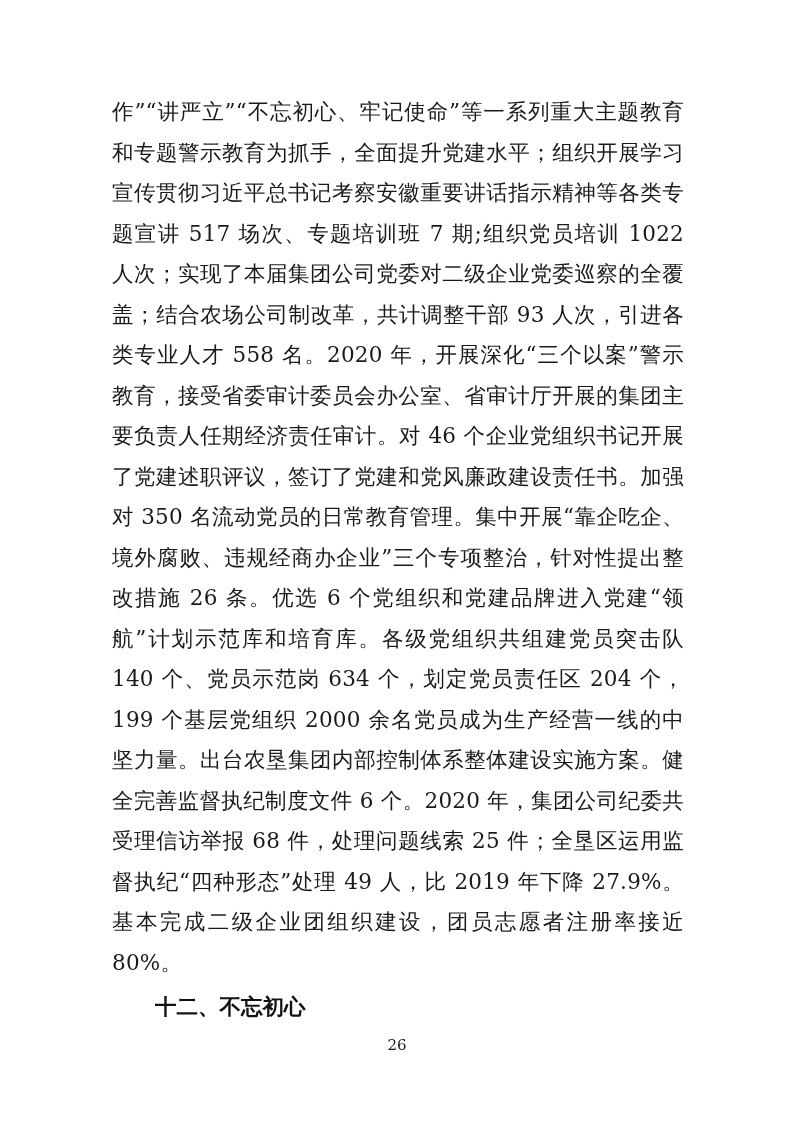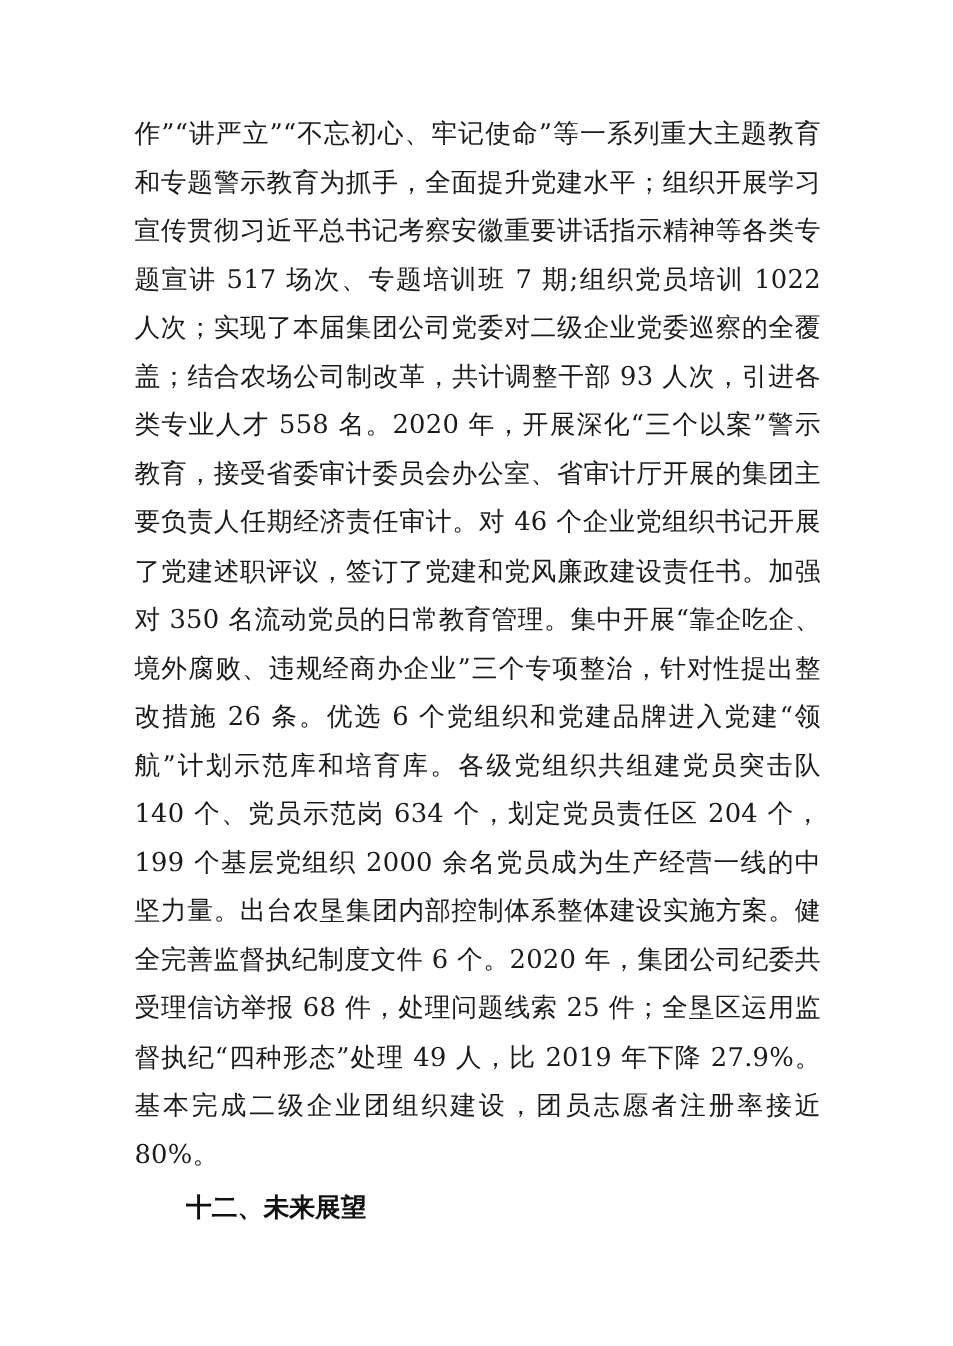--- a/index.html
+++ b/index.html
@@ -70,17 +70,18 @@
 </head>
 <body>
 
 <div class="page">
   <div class="content">
 
     <p class="para first-block">作”“讲严立”“不忘初心、牢记使命”等一系列重大主题教育和专题警示教育为抓手，全面提升党建水平；组织开展学习宣传贯彻习近平总书记考察安徽重要讲话指示精神等各类专题宣讲 517 场次、专题培训班 7 期;组织党员培训 1022 人次；实现了本届集团公司党委对二级企业党委巡察的全覆盖；结合农场公司制改革，共计调整干部 93 人次，引进各类专业人才 558 名。2020 年，开展深化“三个以案”警示教育，接受省委审计委员会办公室、省审计厅开展的集团主要负责人任期经济责任审计。对 46 个企业党组织书记开展了党建述职评议，签订了党建和党风廉政建设责任书。加强对 350 名流动党员的日常教育管理。集中开展“靠企吃企、境外腐败、违规经商办企业”三个专项整治，针对性提出整改措施 26 条。优选 6 个党组织和党建品牌进入党建“领航”计划示范库和培育库。各级党组织共组建党员突击队 140 个、党员示范岗 634 个，划定党员责任区 204 个，199 个基层党组织 2000 余名党员成为生产经营一线的中坚力量。出台农垦集团内部控制体系整体建设实施方案。健全完善监督执纪制度文件 6 个。2020 年，集团公司纪委共受理信访举报 68 件，处理问题线索 25 件；全垦区运用监督执纪“四种形态”处理 49 人，比 2019 年下降 27.9%。基本完成二级企业团组织建设，团员志愿者注册率接近 80%。</p>
 
     <div class="spacer-sm"></div>
 
-    <h2 class="heading">十二、未来展望</h2>
+    <h2 class="heading">十二、不忘初心</h2>
 
   </div>
 
+  <div class="page-number">26</div>
 </div>
 
 </body></html>

